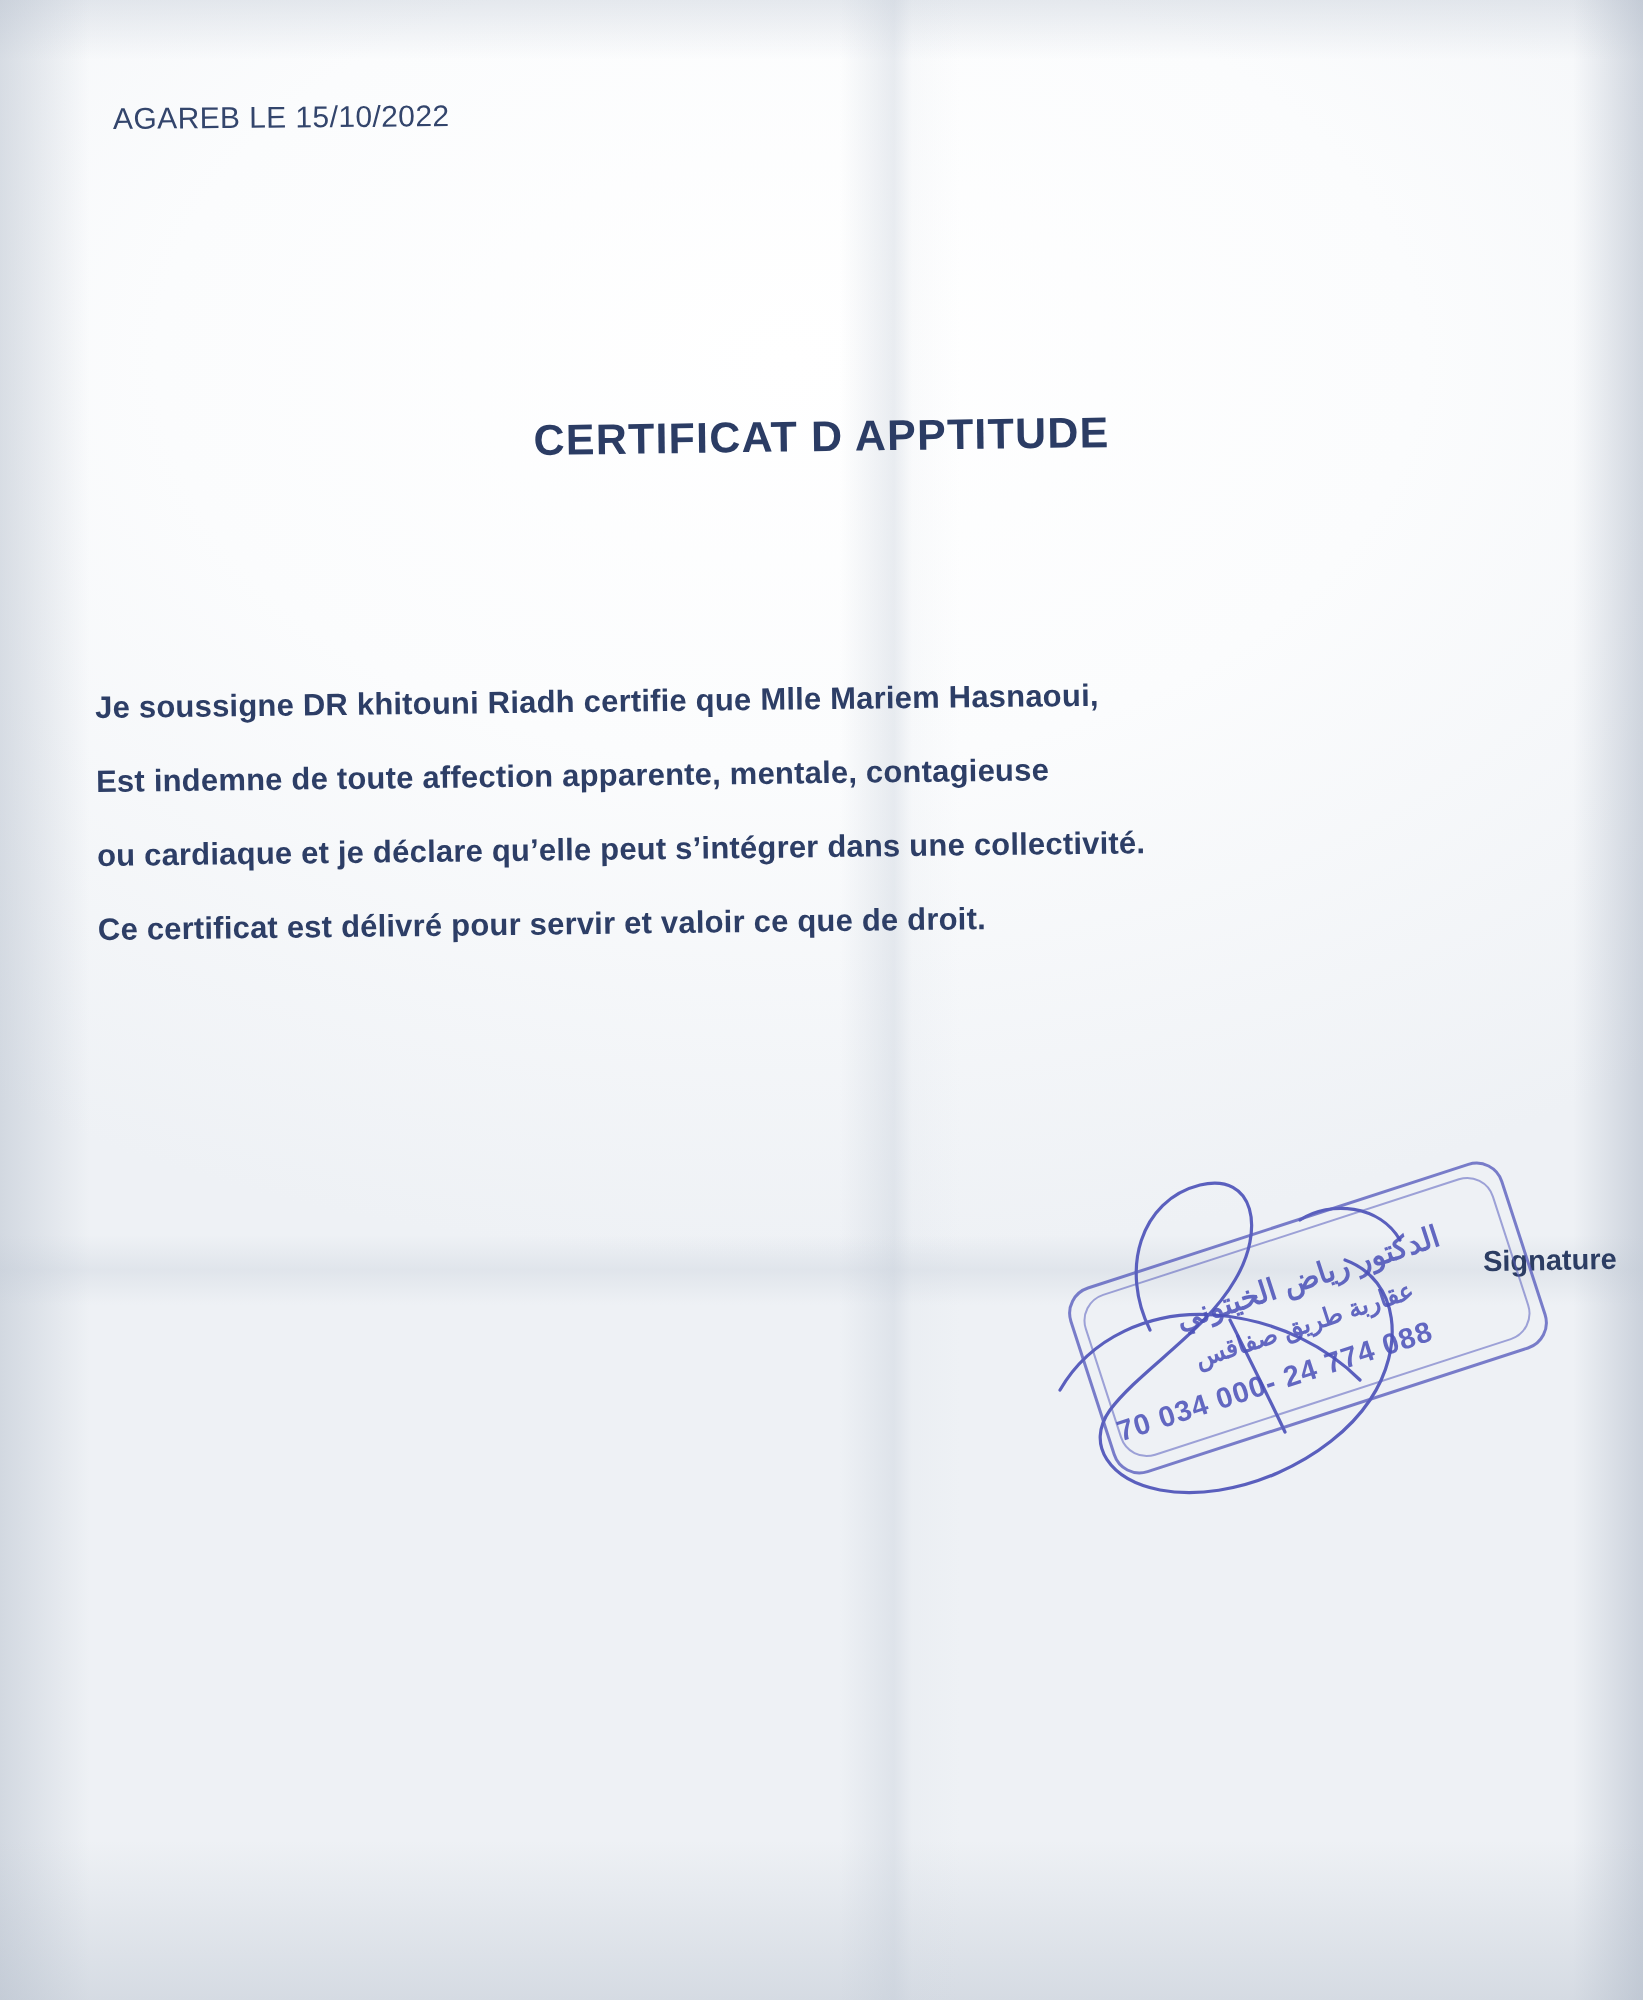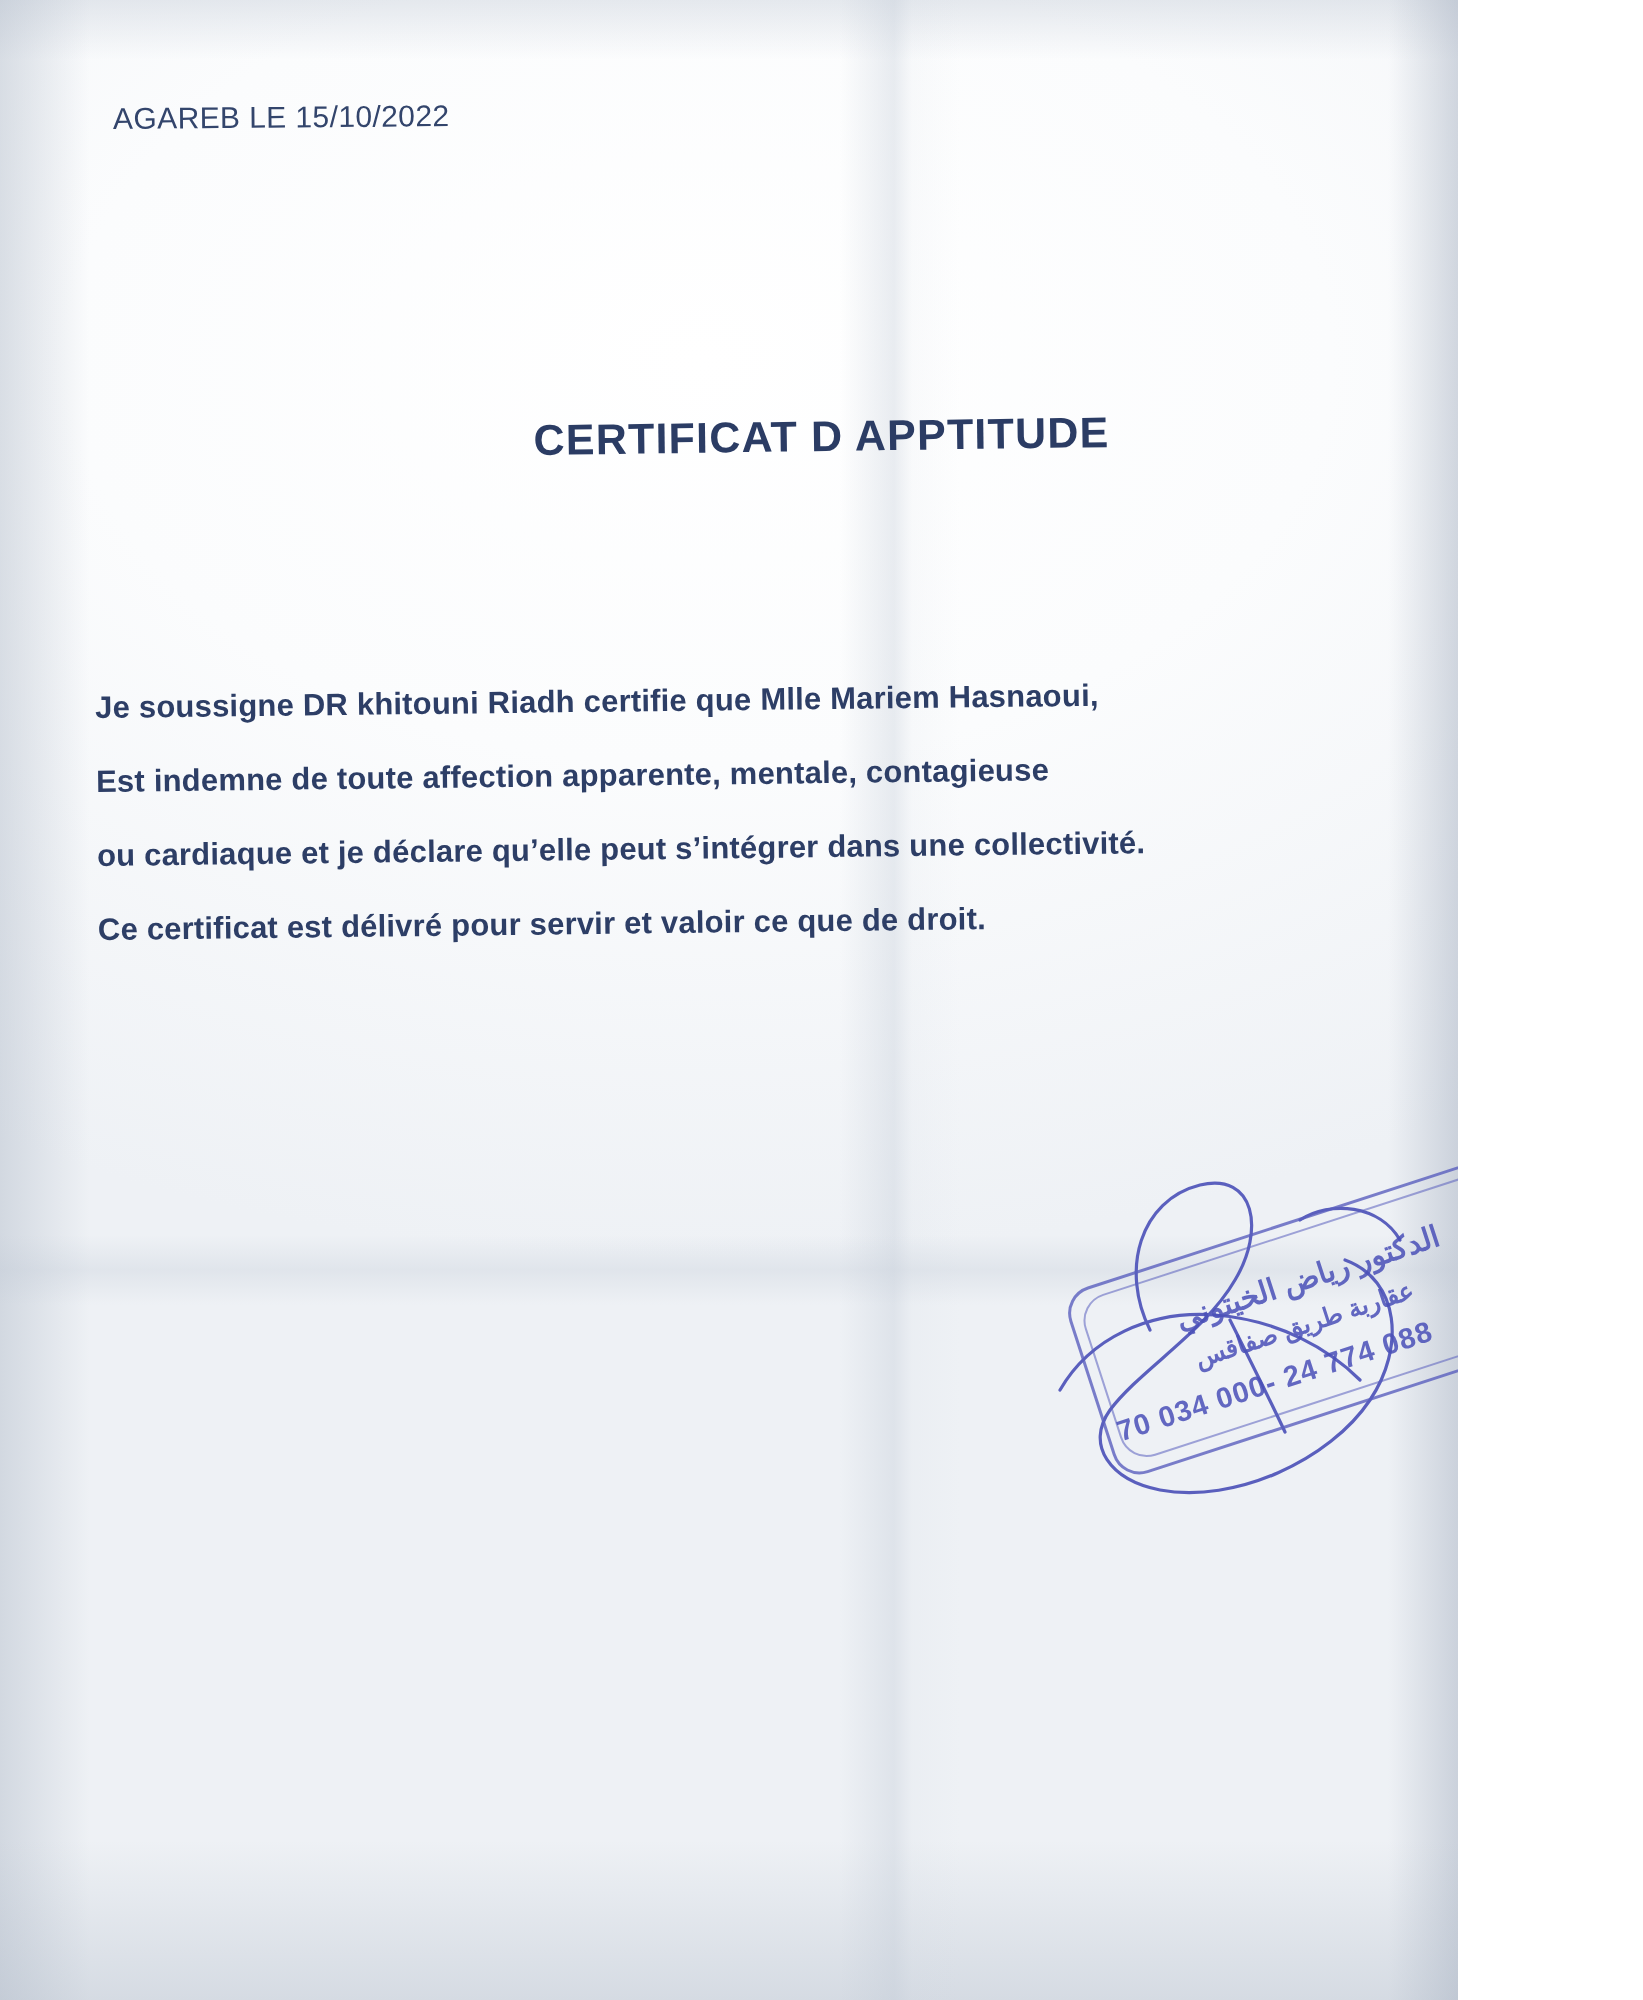--- a/index.html
+++ b/index.html
@@ -10,21 +10,21 @@
     width: 1643px;
     height: 2000px;
     overflow: hidden;
     font-family: "Liberation Sans", sans-serif;
     background: #ffffff;
   }
 
   
   .page {
     position: relative;
-    width: 1458px;
+    width: 1643px;
     height: 2000px;
     background:
       radial-gradient(ellipse 1400px 900px at 48% 18%, #ffffff 0%, #fbfcfd 45%, #eef1f5 100%),
       linear-gradient(115deg, #f4f6f9 0%, #ffffff 30%, #f7f9fb 60%, #e9edf2 100%);
     overflow: hidden;
   }
 
   
   .crease-v {
     position: absolute;

